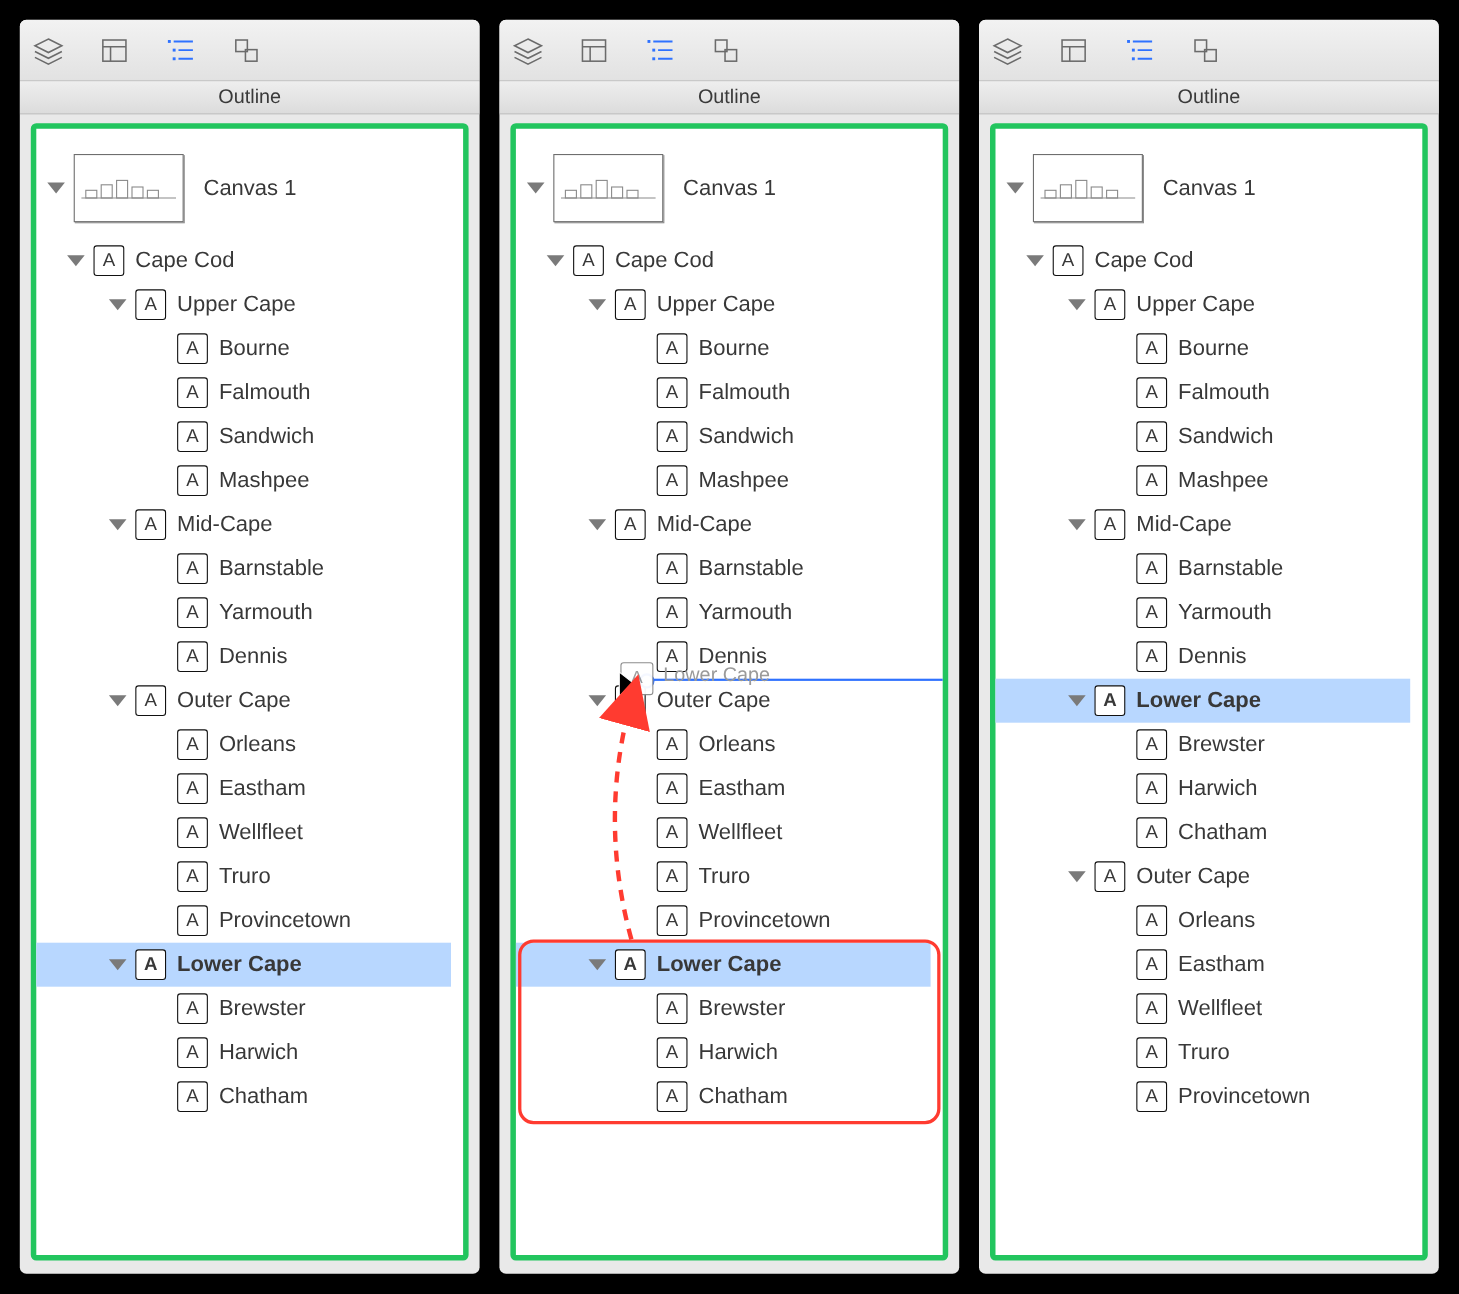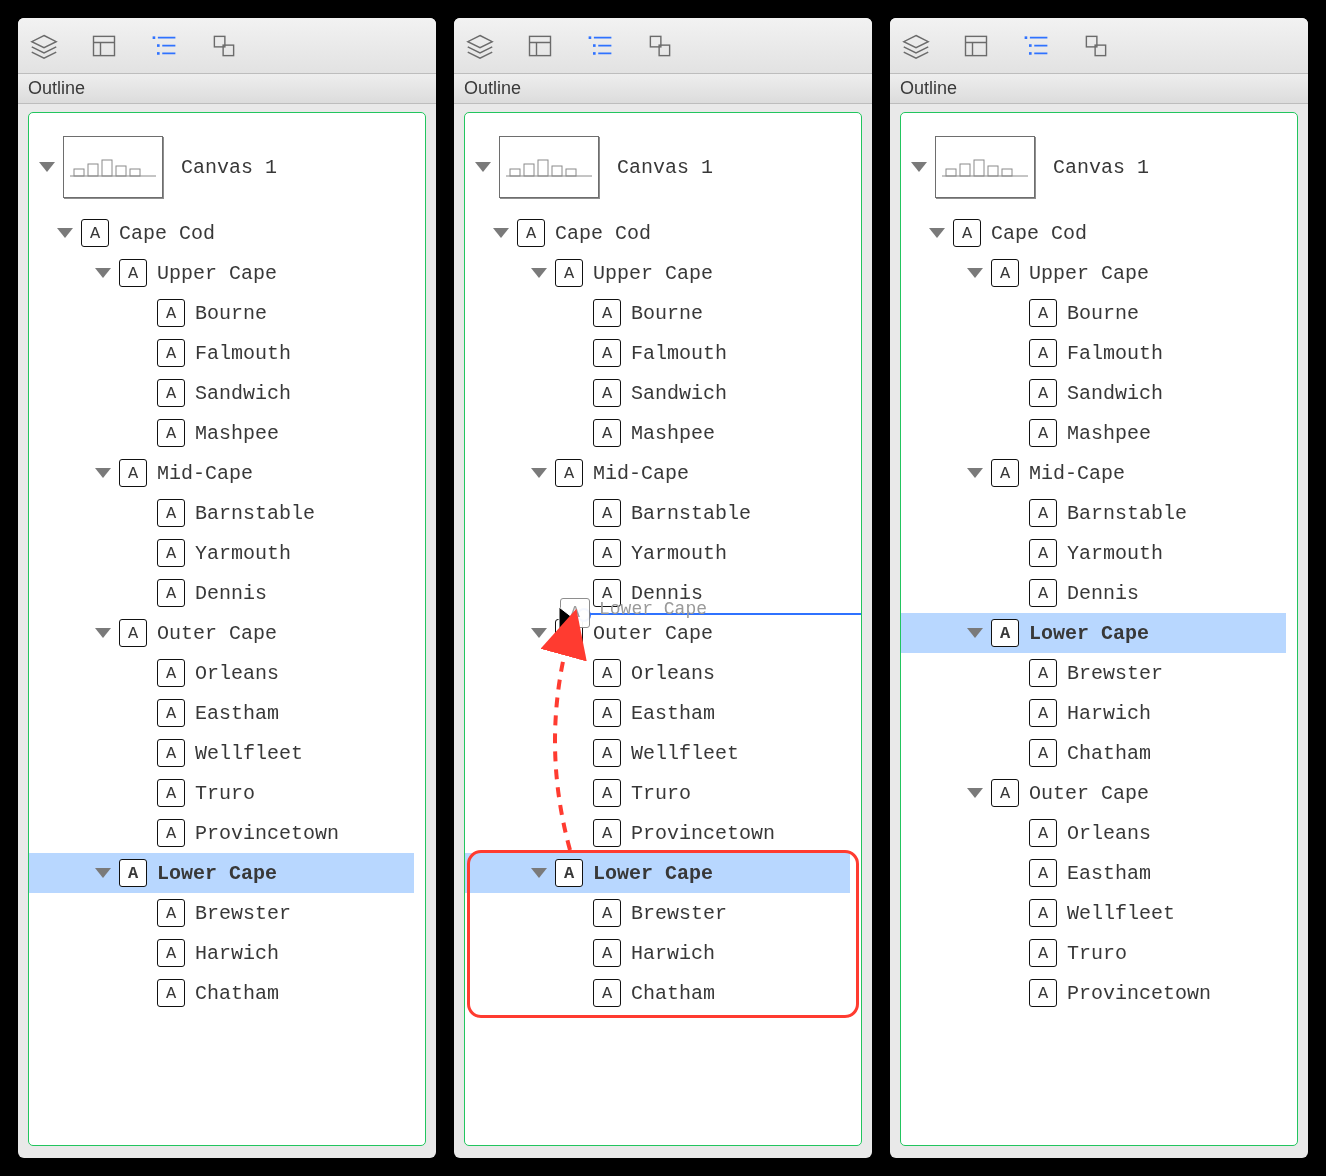--- a/index.html
+++ b/index.html
@@ -7,20 +7,21 @@
   body { width: 1326px; height: 1176px; display: flex; gap: 18px; padding: 18px; }
 
   .panel {
     flex: 1 1 0;
     background: #e9e9e9;
     border-radius: 6px;
     display: flex;
     flex-direction: column;
     overflow: hidden;
     position: relative;
+    text-align: center;
   }
 
   .toolbar {
     height: 56px;
     background: linear-gradient(#f2f2f2,#e2e2e2);
     border-bottom: 1px solid #bdbdbd;
     display: flex;
     align-items: center;
     padding: 0 10px;
     gap: 28px;
@@ -39,26 +40,25 @@
     color:#3a3a3a;
     padding: 4px 10px;
   }
 
   .tree-wrap {
     flex: 1;
     padding: 8px 10px 12px 10px;
   }
   .tree {
     background: #fff;
-    border: 1px solid #22c55e;
+    border: 5px solid #22c55e;
     border-radius: 5px;
     padding: 14px 11px 18px 0;
     min-height: 100%;
     position: relative;
-    font-family: Liberation Mono, monospace;
   }
 
   .row {
     display: flex;
     align-items: center;
     height: 40px;
     font-size: 20px;
     color:#383838;
     padding-right: 8px;
     position: relative;

